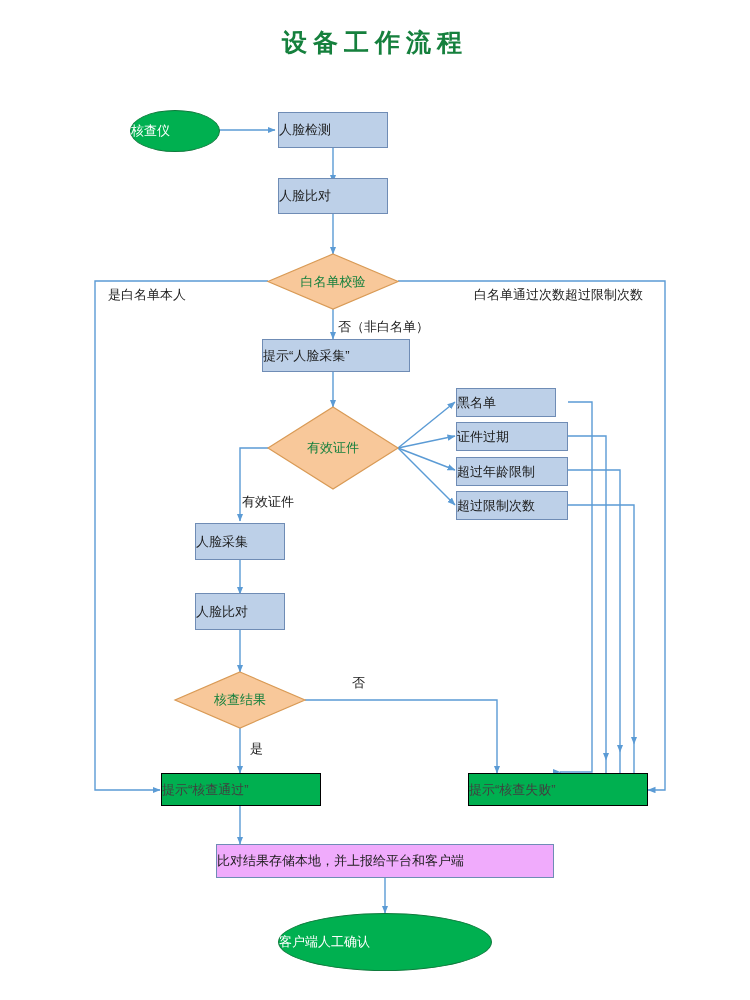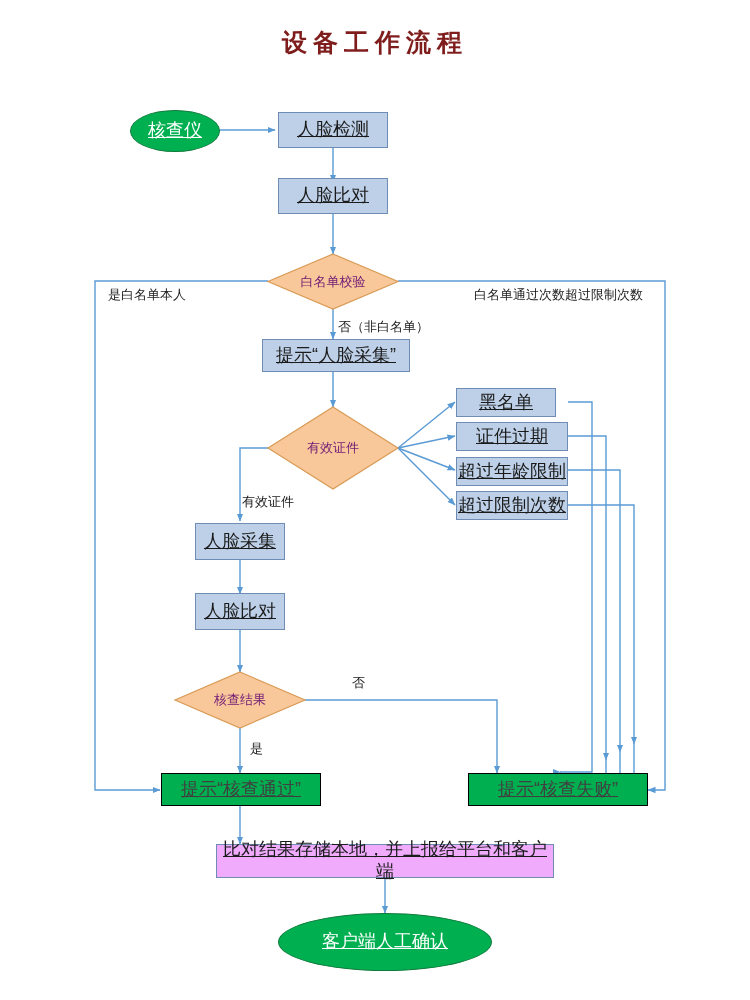--- a/index.html
+++ b/index.html
@@ -22,34 +22,32 @@
   }
   .title {
     position: absolute;
     left: 0;
     top: 26px;
     width: 750px;
     text-align: center;
     font-size: 25px;
     font-weight: bold;
     letter-spacing: 6px;
-    color: #7f1d1d;
+    color: #15803d;
     font-family: "DejaVu Sans", sans-serif;
   }
   .node {
     position: absolute;
     box-sizing: border-box;
     display: flex;
     align-items: center;
-    justify-content: center;
     text-align: center;
-    font-size: 18px;
+    font-size: 13px;
     color: #1b1b1b;
     line-height: 1.2;
-    text-decoration: underline;
   }
   .rect {
     background: #bdd0e8;
     border: 1px solid #6f8cb5;
   }
   .rect-green {
     background: #00b050;
     border: 1px solid #000000;
     color: #404040;
   }
@@ -67,21 +65,21 @@
     position: absolute;
   }
   .diamond-wrap .dlabel {
     position: absolute;
     left: 0; top: 0;
     width: 100%; height: 100%;
     display: flex;
     align-items: center;
     justify-content: center;
     font-size: 13px;
-    color: #701a75;
+    color: #15803d;
     text-align: center;
   }
   .edge-label {
     position: absolute;
     font-size: 13px;
     color: #1b1b1b;
     white-space: nowrap;
   }
 </style>
 </head>

